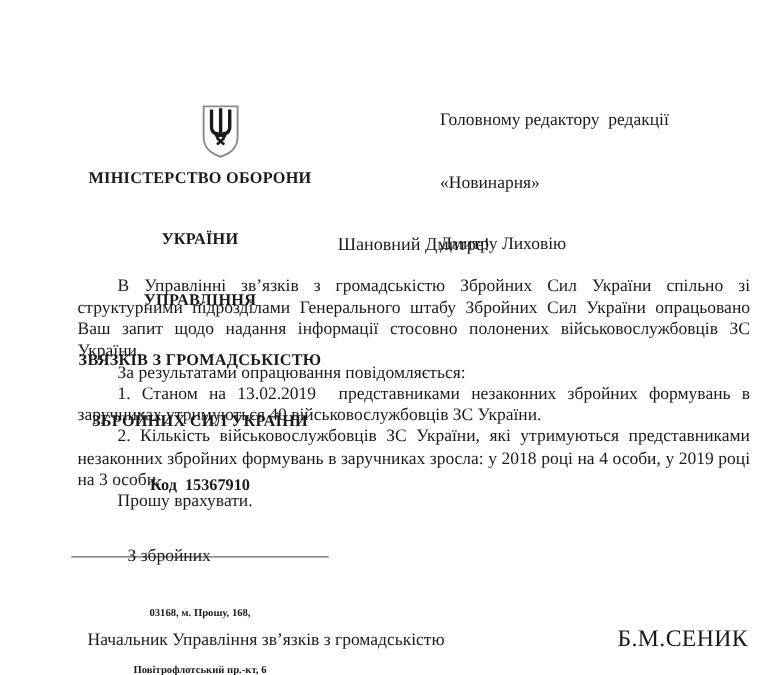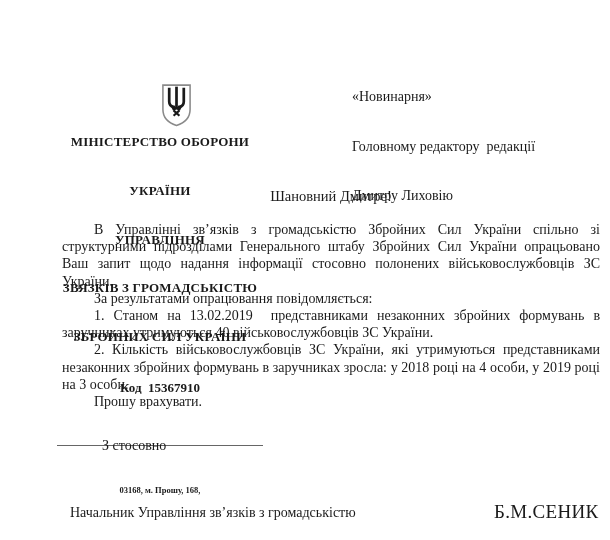--- a/index.html
+++ b/index.html
@@ -133,38 +133,39 @@
       </span>
     </div>
     <div class="org-line">МІНІСТЕРСТВО ОБОРОНИ</div>
     <div class="org-line">УКРАЇНИ</div>
     <div class="org-line">УПРАВЛІННЯ</div>
     <div class="org-line">ЗВЯЗКІВ З ГРОМАДСЬКІСТЮ</div>
     <div class="org-line">ЗБРОЙНИХ СИЛ УКРАЇНИ</div>
     <div class="code-line">Код  15367910</div>
     <hr class="lh-divider">
     <div class="addr-line">03168, м. Прошу, 168,</div>
+    <div class="addr-line">Повітрофлотський пр.-кт, 6</div>
   </div>
 
   <div class="recipient">
+    <div>Головному редактору  редакції</div>
     <div>«Новинарня»</div>
-    <div>Головному редактору  редакції</div>
     <div>Дмитру Лиховію</div>
   </div>
 
   <div class="salutation">Шановний Дмитре!</div>
 
   <div class="bodytext">
     <p>В Управлінні зв’язків з громадськістю Збройних Сил України спільно зі структурними підрозділами Генерального штабу Збройних Сил України опрацьовано Ваш запит щодо надання інформації стосовно полонених військовослужбовців ЗС України.</p>
     <p>За результатами опрацювання повідомляється:</p>
     <p>1. Станом на 13.02.2019  представниками незаконних збройних формувань в заручниках утримуються 40 військовослужбовців ЗС України.</p>
     <p>2. Кількість військовослужбовців ЗС України, які утримуються представниками незаконних збройних формувань в заручниках зросла: у 2018 році на 4 особи, у 2019 році на 3 особи.</p>
     <p>Прошу врахувати.</p>
   </div>
 
-  <div class="regards">З стосовно</div>
+  <div class="regards">З збройних</div>
   <div class="signer-title">
     <div>Начальник Управління зв’язків з громадськістю</div>
     
   </div>
   <div class="signer-name">Б.М.СЕНИК</div>
 
 </div>
 
 </body></html>

